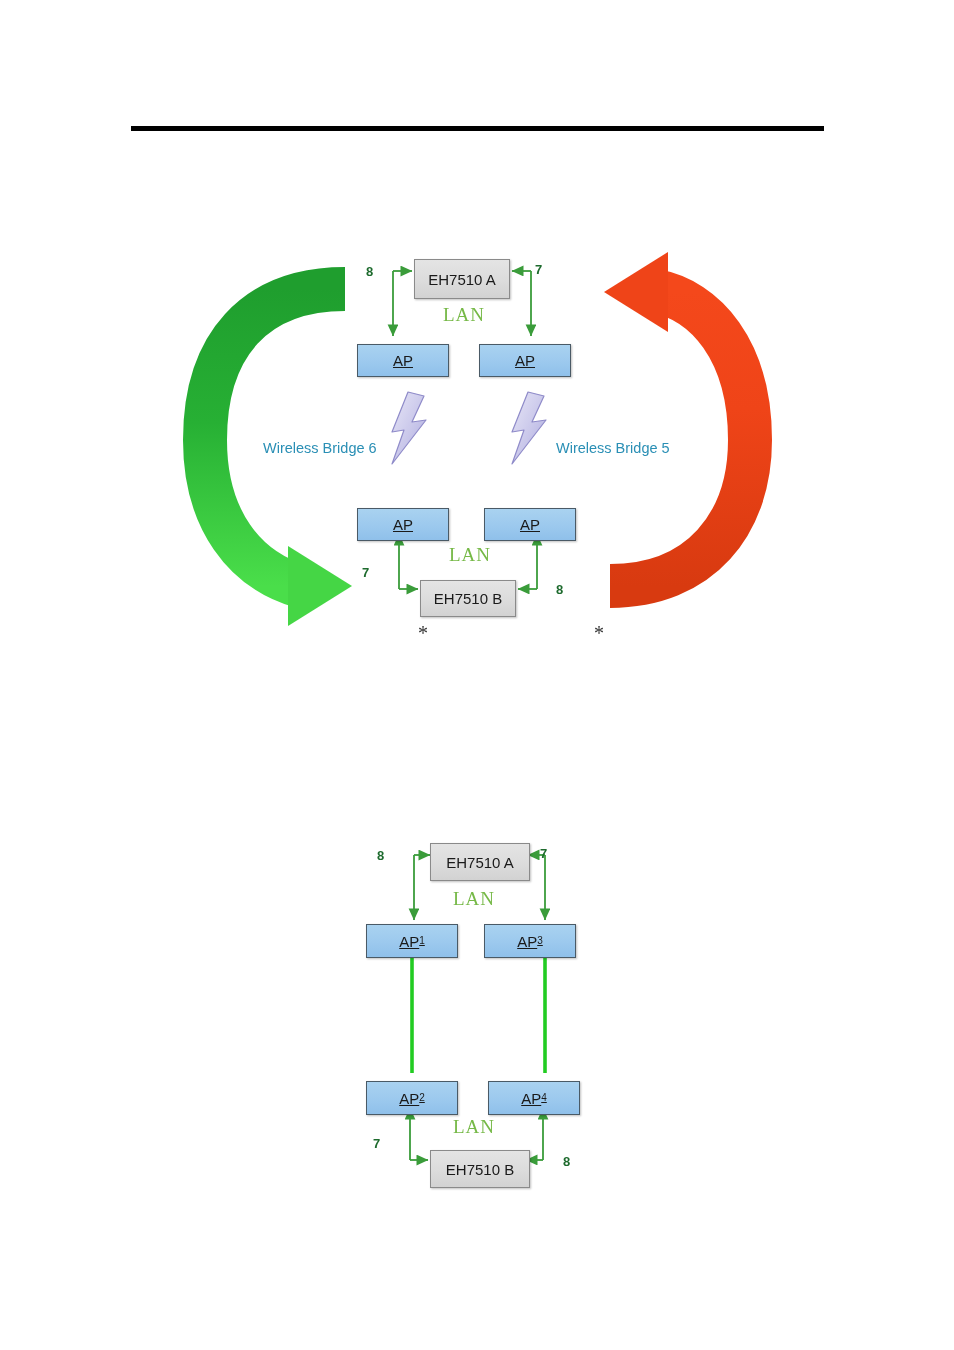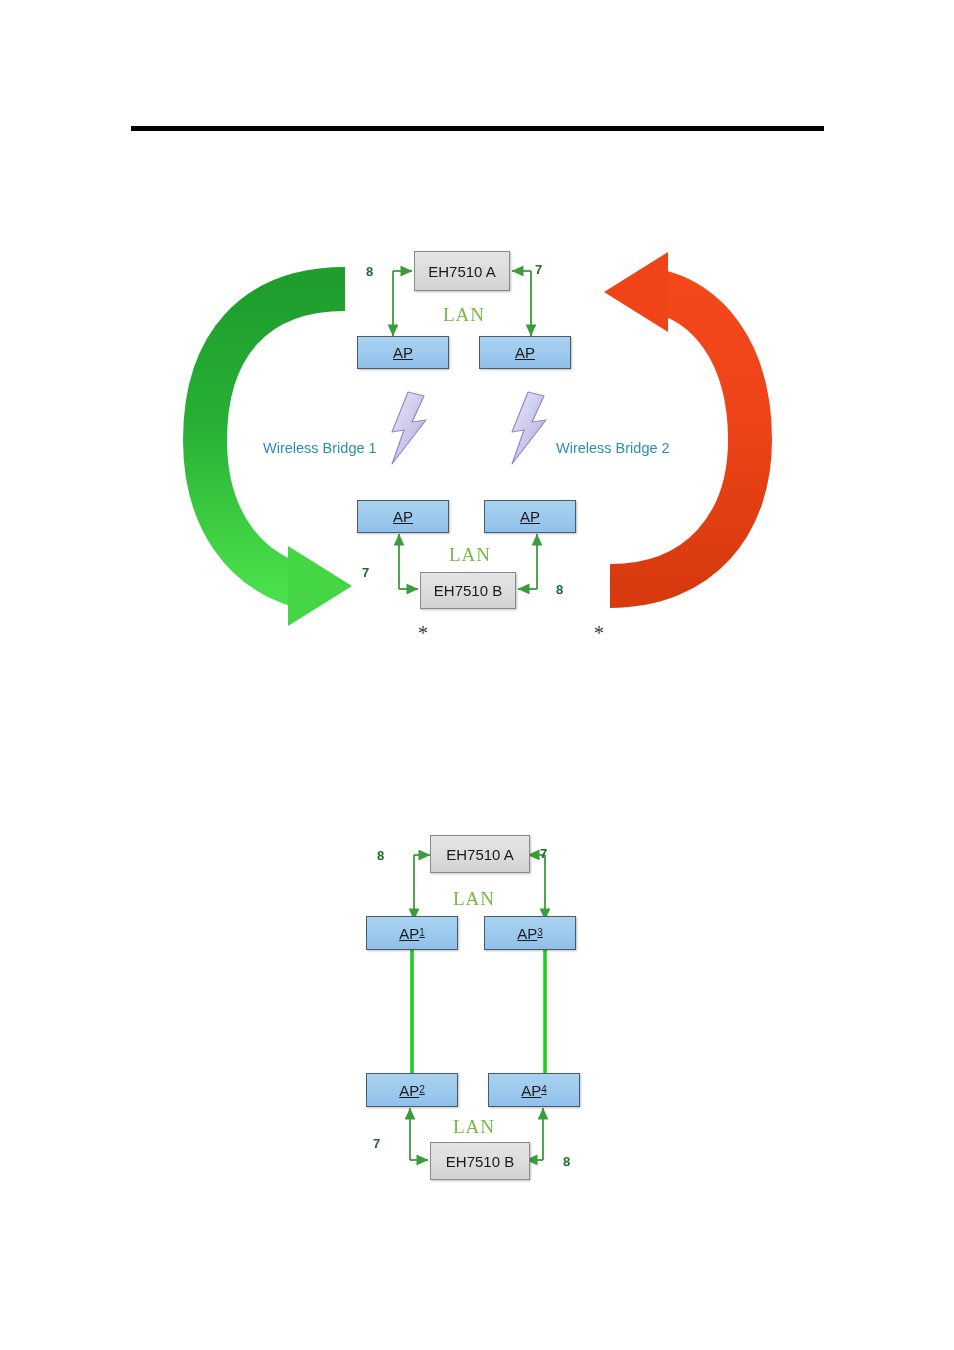--- a/index.html
+++ b/index.html
@@ -75,20 +75,21 @@
   .node {
     position: absolute;
     box-sizing: border-box;
     display: flex;
     align-items: center;
     justify-content: center;
     font-family: "Liberation Sans", sans-serif;
     font-size: 15px;
     color: #1a1a1a;
     white-space: nowrap;
+    margin-top: 8px;
   }
   .node-ap {
     background: linear-gradient(to bottom, #a9d2f0 0%, #9cc9ee 55%, #8fc0ea 100%);
     border: 1.5px solid #4a5a66;
     box-shadow: 1px 1px 2px rgba(0,0,0,0.25);
     text-decoration: underline;
   }
   .node-sw {
     background: linear-gradient(to bottom, #e4e4e4 0%, #dcdcdc 55%, #d2d2d2 100%);
     border: 1.5px solid #8a8a8a;
@@ -208,22 +209,22 @@
   <div class="node node-sw" style="left:420px;top:572px;width:96px;height:37px;">EH7510 B</div>
 
   <div class="lan-label" style="left:443px;top:304px;">LAN</div>
   <div class="lan-label" style="left:449px;top:544px;">LAN</div>
 
   <div class="num-label" style="left:366px;top:264px;">8</div>
   <div class="num-label" style="left:535px;top:262px;">7</div>
   <div class="num-label" style="left:362px;top:565px;">7</div>
   <div class="num-label" style="left:556px;top:582px;">8</div>
 
-  <div class="wb-label" style="left:263px;top:440px;">Wireless Bridge 1</div>
-  <div class="wb-label" style="left:556px;top:440px;">Wireless Bridge 2</div>
+  <div class="wb-label" style="left:263px;top:440px;">Wireless Bridge 6</div>
+  <div class="wb-label" style="left:556px;top:440px;">Wireless Bridge 5</div>
 
   <div class="star-label" style="left:418px;top:622px;">*</div>
   <div class="star-label" style="left:594px;top:622px;">*</div>
 </div>
 
 <div class="diagram" id="diagram2" style="left:0;top:820px;width:954px;height:400px;">
 
   <svg class="svg-layer" width="954" height="400">
     <defs>
       <marker id="gArrow2" markerWidth="8" markerHeight="8" refX="6.4" refY="3" orient="auto">

